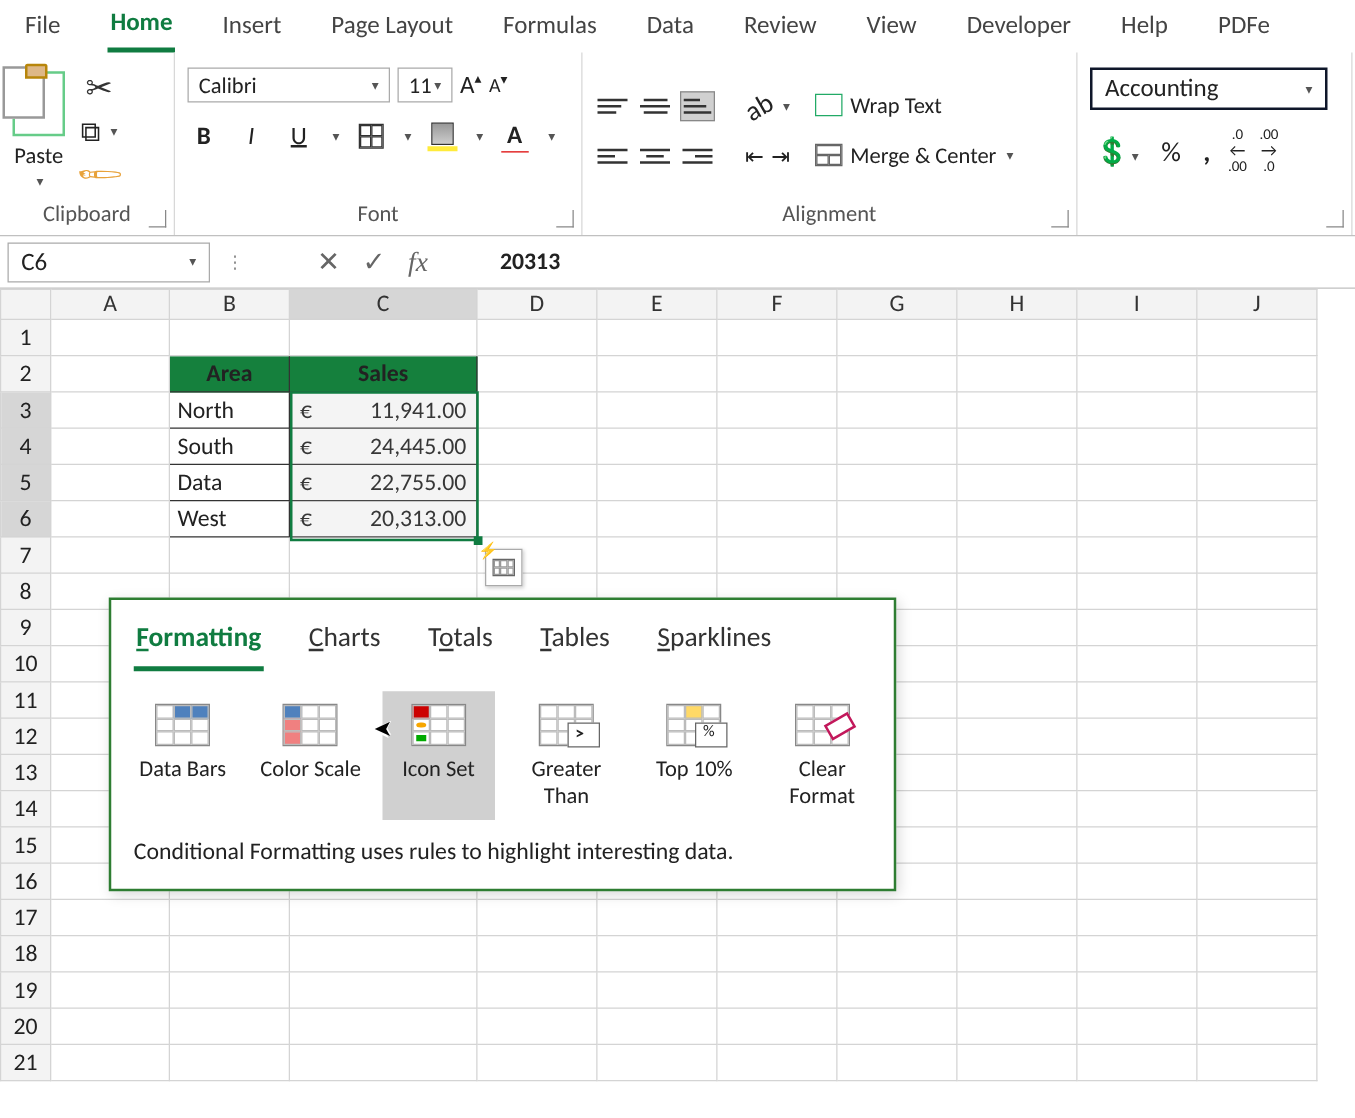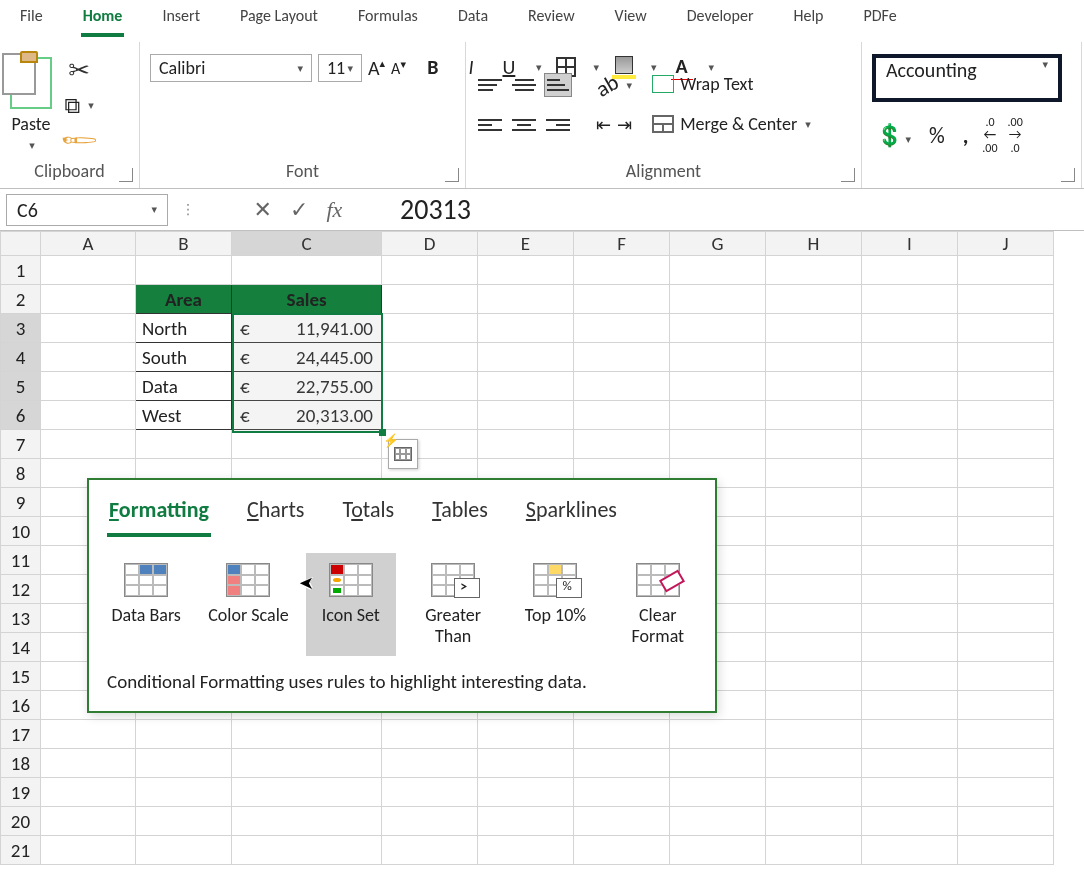--- a/index.html
+++ b/index.html
@@ -1,22 +1,22 @@
 <!DOCTYPE html>
 <html><head>
 <meta charset="utf-8">
 <style>
 * { box-sizing: border-box; margin: 0; padding: 0; font-family: "Segoe UI", Calibri, Arial, sans-serif; }
 body { width: 1084px; height: 894px; background: #fff; overflow: hidden; font-size: 14px; color: #222; }
 
 
 .tabs {
-  display: flex; align-items: flex-start; gap: 36px;
+  display: flex; align-items: center; gap: 36px;
   padding: 4px 0 0 18px; height: 42px;
-  font-size: 16px; color: #444;
+  font-size: 20px; color: #444;
 }
 .tabs .tab { padding: 2px 2px 8px 2px; cursor: pointer; }
 .tabs .tab.active { color: #107C41; font-weight: 600; border-bottom: 4px solid #107C41; }
 
 
 .ribbon {
   display: flex; height: 147px; border-bottom: 1px solid #c0c0c0;
   background: #fff;
 }
 .group {
@@ -74,37 +74,37 @@
 .orient-icon { font-size: 22px; transform: rotate(-30deg); display:inline-block; cursor:pointer;}
 .indent-btn { font-size: 18px; cursor:pointer; }
 .wrap-row { display:flex; align-items:center; gap:6px; font-size:18px; cursor:pointer; }
 .wrap-ico { width:22px; height:18px; border:1px solid #2a6; position:relative;}
 .merge-ico { width:22px; height:18px; border:1px solid #666; display:grid; grid-template-columns:1fr 1fr; }
 .merge-ico div { border:1px solid #666;}
 .merge-ico div:first-child { grid-column:1/3; }
 
 
 .num-format {
-  border:4px solid #0f172a; height:48px; display:flex; padding:0 10px;
+  border:2px solid #0f172a; height:34px; display:flex; align-items:center; padding:0 10px;
   width: 190px; font-size:20px; cursor:pointer;
 }
 .num-btn { font-size: 22px; cursor:pointer; padding: 2px 4px; }
 .num-pair { display:flex; gap:10px; align-items:center; }
 .dec-stack { display:flex; flex-direction:column; align-items:center; font-size:12px; line-height:1; cursor:pointer;}
 .dec-stack .arrow { font-size:14px; }
 
 
 .namebar { display:flex; align-items:center; height:42px; border-bottom:1px solid #c0c0c0; }
 .namebox { width: 162px; height: 32px; border:1px solid #aaa; background:#fff; margin-left:6px; display:flex; align-items:center; padding:0 10px; font-size:20px; }
 .namebox .dd { margin-left:auto; }
 .namebar .sep { width: 40px; text-align:center; color:#888; font-size:14px; }
 .fx-btns { display:flex; gap:18px; align-items:center; width:180px; justify-content:center; }
 .fx-btns span { font-size:22px; color:#666; cursor:pointer; }
 .fx-btns .fx { font-style: italic; font-family: "Times New Roman", serif; }
-.formula-val { font-size: 28px; padding-left: 12px; }
+.formula-val { font-size: 19px; padding-left: 12px; font-weight: bold; }
 
 
 .grid-wrap { position: relative; }
 table.grid { border-collapse: collapse; table-layout: fixed; }
 .grid th, .grid td { border: 1px solid #d4d4d4; font-size: 19px; }
 .corner { width: 40px; height: 22px; background: #f3f3f3; border:1px solid #b0b0b0; }
 .colh { background: #f3f3f3; text-align: center; font-weight: 400; color: #333; height: 22px; }
 .colh.sel { background: #d6d6d6; }
 .rowh { background: #f3f3f3; text-align: center; font-weight: 400; width: 40px; height: 29px; }
 .rowh.sel { background: #d6d6d6; }
@@ -209,21 +209,21 @@
             <span class="caret">▾</span>
           </span>
         <span class="brush-icon" style="color:#e8a23a;">🖌</span>
       </div>
     </div>
     <div class="group-label">Clipboard</div>
     <span class="launcher"></span>
   </div>
 
   <div class="group" style="width:326px">
-    <div class="group-body" style="flex-direction:row; align-items:flex-start; gap:14px; padding-top:6px;">
+    <div class="group-body" style="flex-direction:column; align-items:flex-start; gap:14px; padding-top:6px;">
       <div class="row">
         <div class="font-name">
             <span>Calibri</span>
             <span class="dd">▾</span>
           </div>
         <div class="font-size">
             <span>11</span>
             <span class="dd">▾</span>
           </div>
         <span class="grow-a">A<sup>▴</sup></span>

